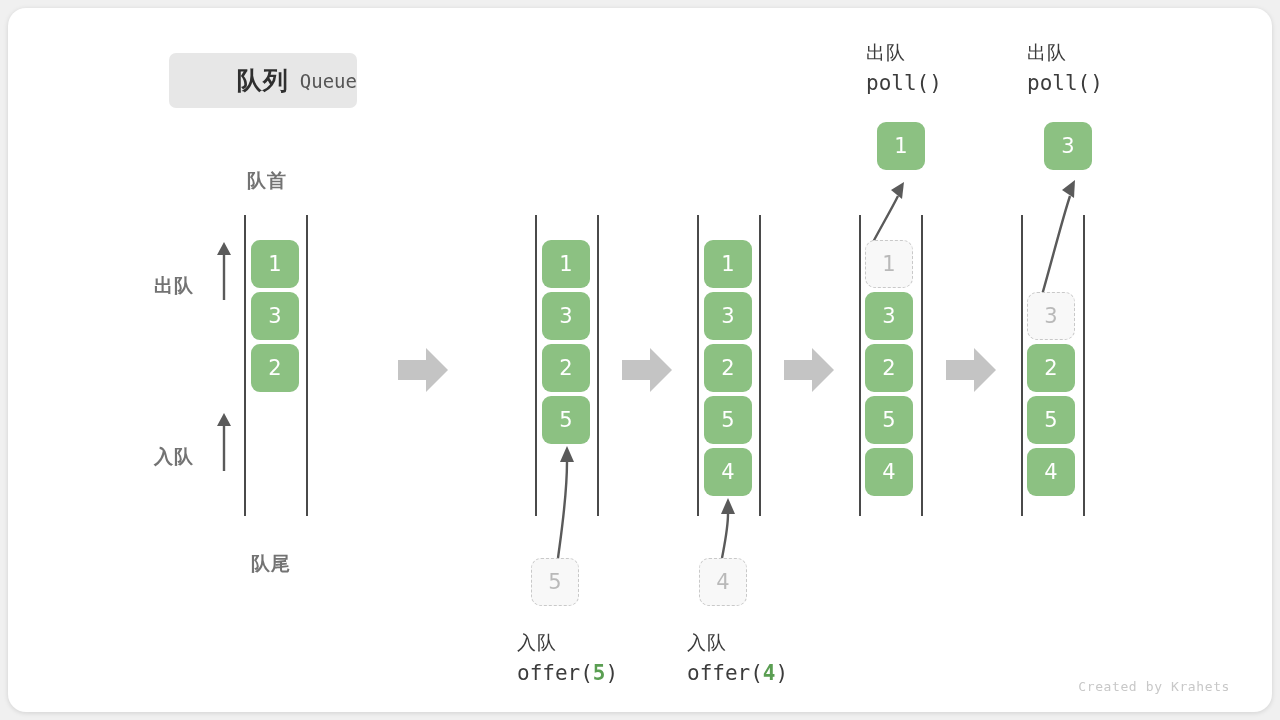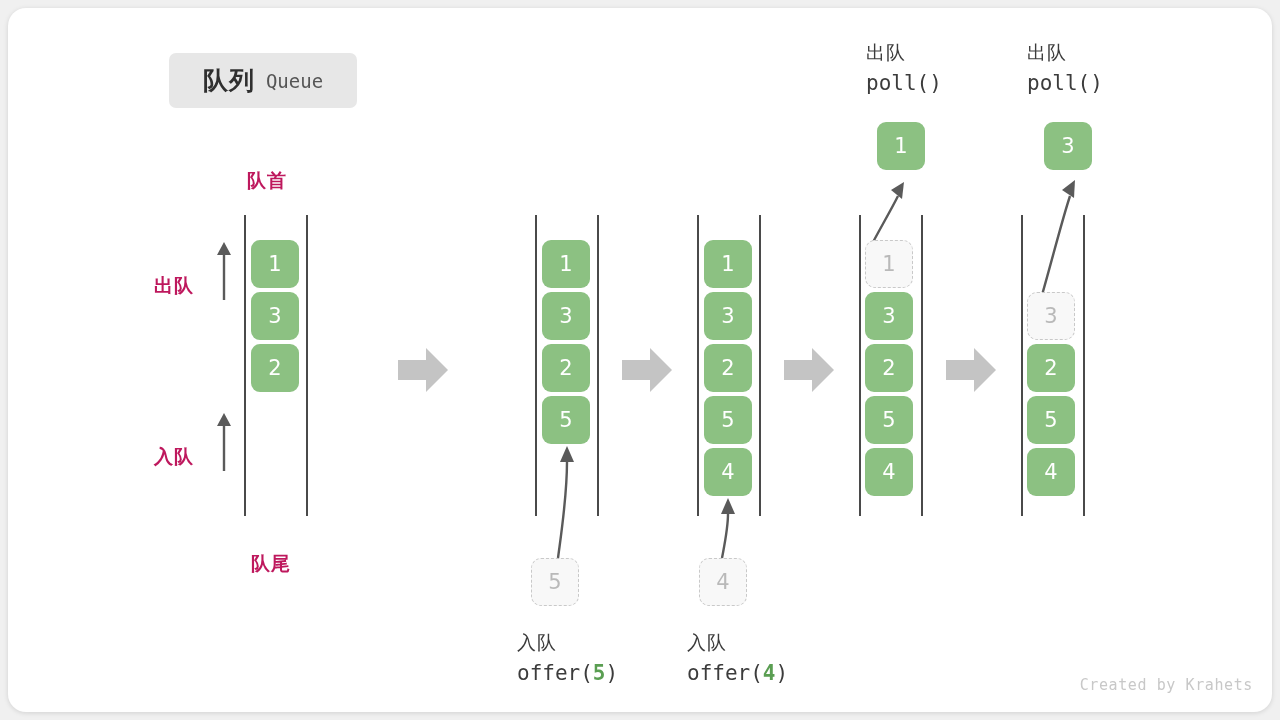--- a/index.html
+++ b/index.html
@@ -30,41 +30,41 @@
   .title-chip {
     position: absolute;
     left: 161px;
     top: 45px;
     width: 188px;
     height: 55px;
     background: #e7e7e7;
     border-radius: 7px;
     display: flex;
     align-items: center;
-    justify-content: center;
+    justify-content: flex-end;
     gap: 11px;
   }
   .title-cn {
     font-size: 25px;
     font-weight: bold;
     color: #2f2f2f;
     letter-spacing: 1px;
   }
   .title-en {
     font-family: "DejaVu Sans Mono", "Liberation Mono", monospace;
     font-size: 19px;
     color: #555555;
   }
 
   
   .lbl-cn-bold {
     position: absolute;
     font-size: 19px;
     font-weight: bold;
-    color: #be185d;
+    color: #737373;
     white-space: nowrap;
     letter-spacing: 1px;
   }
   .caption {
     position: absolute;
     white-space: nowrap;
     text-align: left;
     line-height: 1.55;
   }
   .caption .cn {
@@ -114,24 +114,24 @@
   }
 
   
   .step-arrow { position: absolute; }
 
   
   .tick-arrow { position: absolute; }
 
   .watermark {
     position: absolute;
-    right: 19px;
+    right: 42px;
     bottom: 18px;
     font-family: "DejaVu Sans Mono", "Liberation Mono", monospace;
-    font-size: 15px;
+    font-size: 13px;
     color: #c8c8c8;
     letter-spacing: 0.6px;
   }
   svg { display: block; overflow: visible; }
 </style>
 </head>
 <body>
 
 <div class="card">
 <div class="stage">

